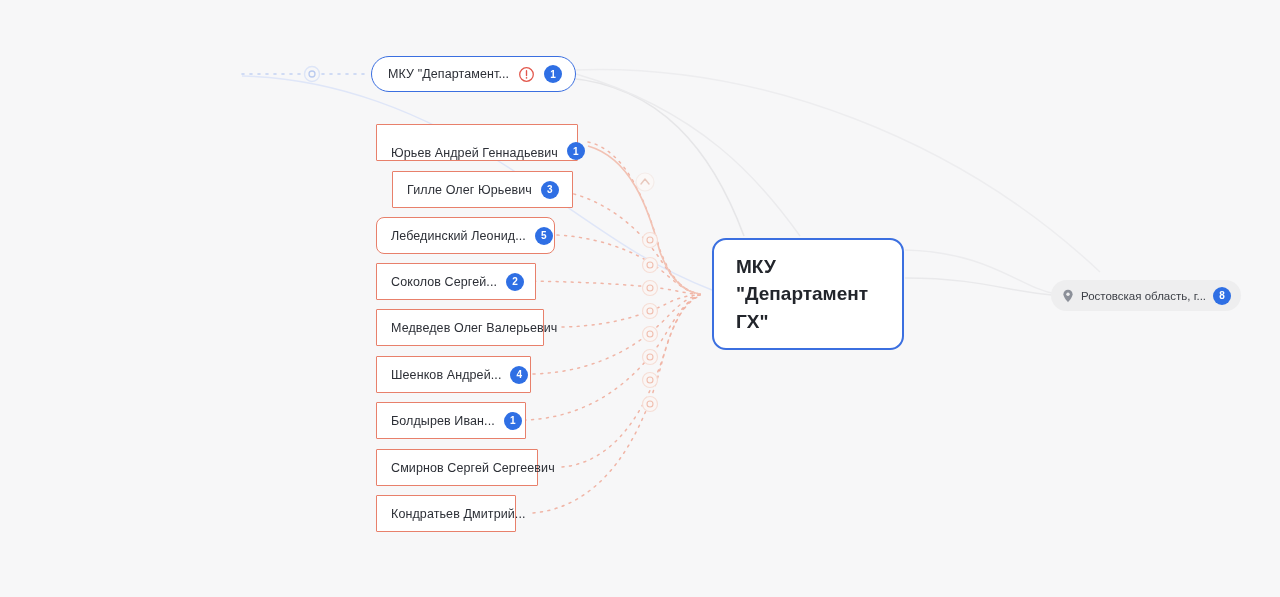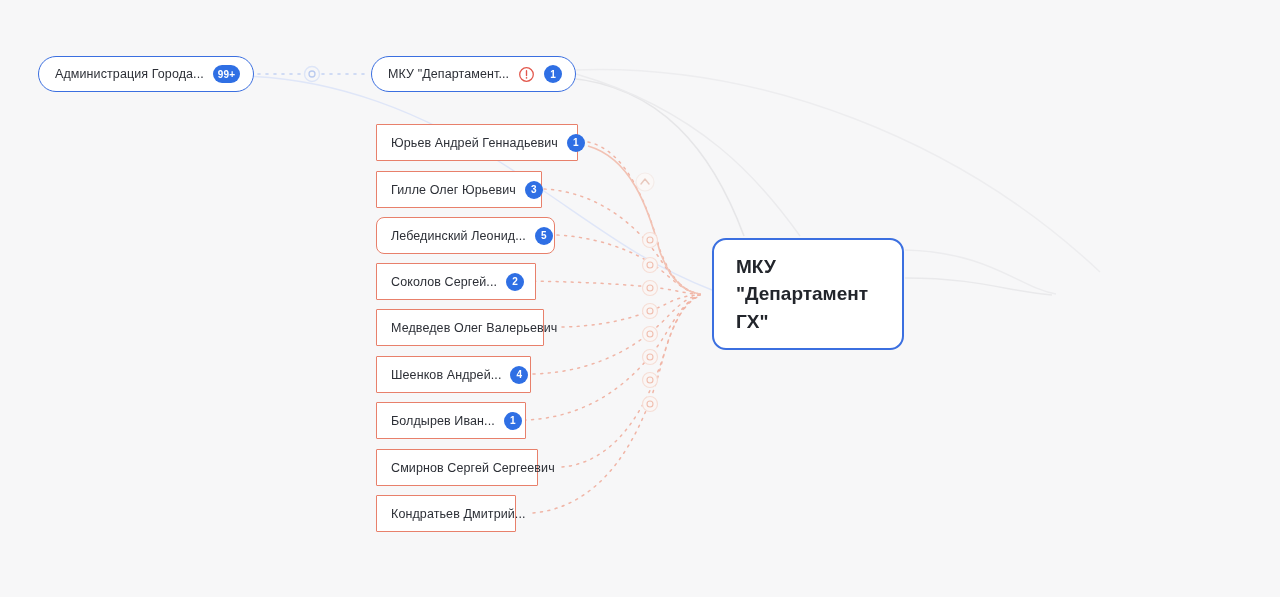--- a/index.html
+++ b/index.html
@@ -182,43 +182,39 @@
       <circle cx="650" cy="357" r="3" fill="none" stroke="#f0bfb0" stroke-width="1.1"></circle>
       <circle cx="650" cy="380" r="7.5" fill="#faf6f5" stroke="#f6ded6" stroke-width="1.2"></circle>
       <circle cx="650" cy="380" r="3" fill="none" stroke="#f0bfb0" stroke-width="1.1"></circle>
       <circle cx="650" cy="404" r="7.5" fill="#faf6f5" stroke="#f6ded6" stroke-width="1.2"></circle>
       <circle cx="650" cy="404" r="3" fill="none" stroke="#f0bfb0" stroke-width="1.1"></circle>
       <circle cx="645" cy="182" r="9" fill="#fbf8f7" stroke="#f4ece9" stroke-width="1.2"></circle>
       <path d="M641,184 L645,179 L649,184" stroke="#e8c8bd" stroke-width="1.4" fill="none" stroke-linecap="round" stroke-linejoin="round"></path>
     </g>
   </svg>
 
-  <div class="node node-pill" style="left:38px; top:56px;">
-    <span class="node-label">Администрация Города...</span>
-    <span class="badge">99+</span>
-  </div>
 
   <div class="node node-pill" style="left:371px; top:56px;">
     <span class="node-label">МКУ "Департамент...</span>
     <span class="warn-icon">
       <svg viewBox="0 0 20 20" width="17" height="17" xmlns="http://www.w3.org/2000/svg">
         <circle cx="10" cy="10" r="8" fill="none" stroke="#e2574c" stroke-width="1.5"></circle>
         <line x1="10" y1="5.6" x2="10" y2="11.2" stroke="#e2574c" stroke-width="1.6" stroke-linecap="round"></line>
         <circle cx="10" cy="14" r="0.95" fill="#e2574c"></circle>
       </svg>
     </span>
     <span class="badge">1</span>
   </div>
 
   <div id="people-container">
-      <div class="node node-rect" style="left: 376px; top: 124px; width: 202px;">
+      <div class="node node-rect" style="left: 376px; top: 124px; width: 202px; align-items: flex-end;">
         <span class="node-label">Юрьев Андрей Геннадьевич</span>
         <span class="badge">1</span>
       </div>
-      <div class="node node-rect" style="left: 376px; top: 171px; width: 166px;">
+      <div class="node node-rect" style="left: 392px; top: 171px; width: 181px;">
         <span class="node-label">Гилле Олег Юрьевич</span>
         <span class="badge">3</span>
       </div>
       <div class="node node-rect" style="left: 376px; top: 217px; width: 179px; border-radius: 8px;">
         <span class="node-label">Лебединский Леонид...</span>
         <span class="badge">5</span>
       </div>
       <div class="node node-rect" style="left: 376px; top: 263px; width: 160px;">
         <span class="node-label">Соколов Сергей...</span>
         <span class="badge">2</span>
@@ -239,14 +235,25 @@
       </div>
       <div class="node node-rect" style="left: 376px; top: 495px; width: 140px;">
         <span class="node-label">Кондратьев Дмитрий...</span>
       </div>
     </div>
 
   <div class="node node-focus" style="left:712px; top:238px;">
     <span class="node-label">МКУ "Департамент ГХ"</span>
   </div>
 
+  <div class="node node-ghost" style="left:1051px; top:280px;">
+    <span class="pin-icon">
+      <svg viewBox="0 0 12 14" width="12" height="14" xmlns="http://www.w3.org/2000/svg">
+        <path d="M6 0.8 C3.4 0.8 1.4 2.8 1.4 5.3 C1.4 8.5 6 13.2 6 13.2
+                 C6 13.2 10.6 8.5 10.6 5.3 C10.6 2.8 8.6 0.8 6 0.8 Z" fill="#8c9099"></path>
+        <circle cx="6" cy="5.2" r="1.7" fill="#eeeeef"></circle>
+      </svg>
+    </span>
+    <span class="node-label">Ростовская область, г...</span>
+    <span class="badge">8</span>
+  </div>
 
 </div>
 
 </body></html>

